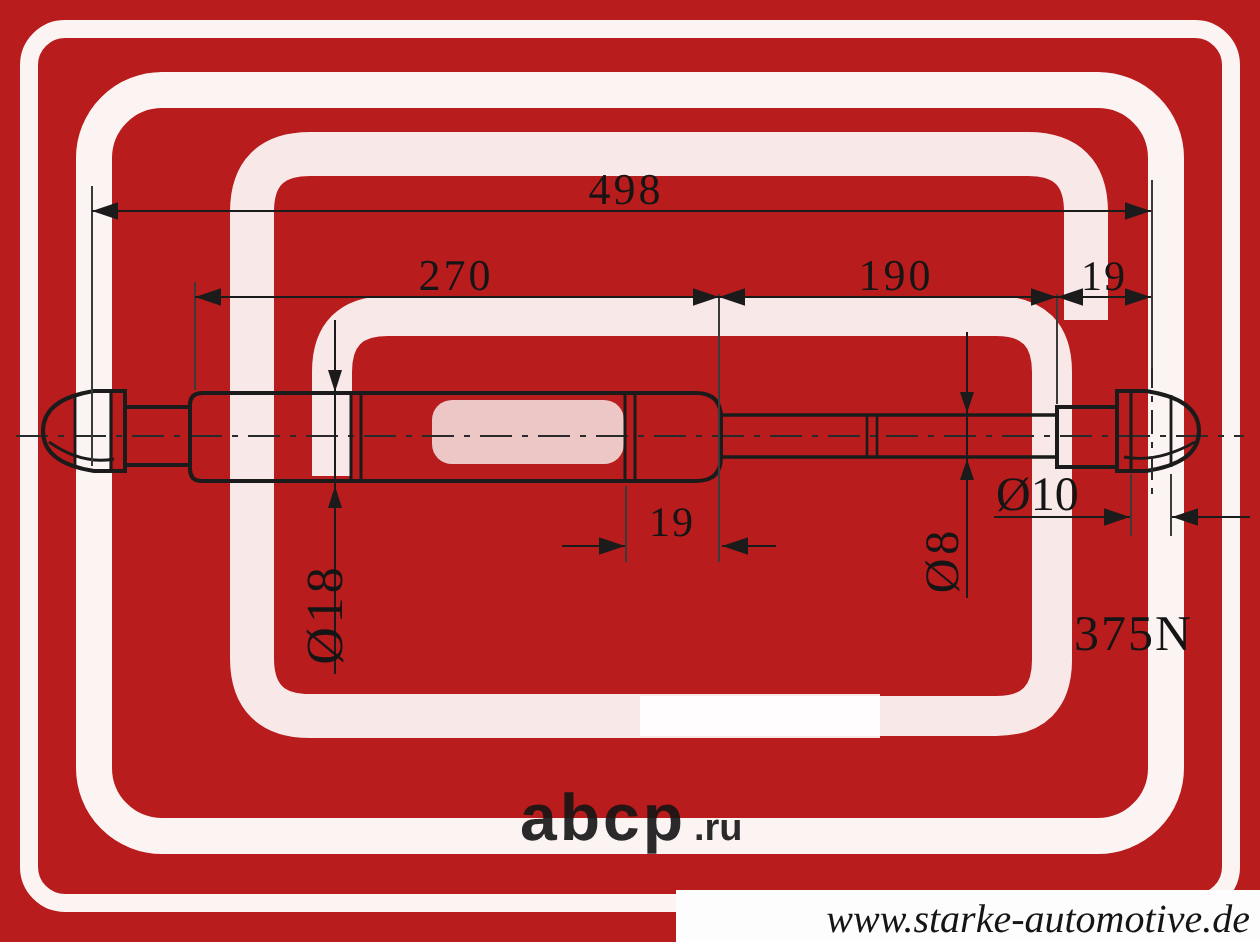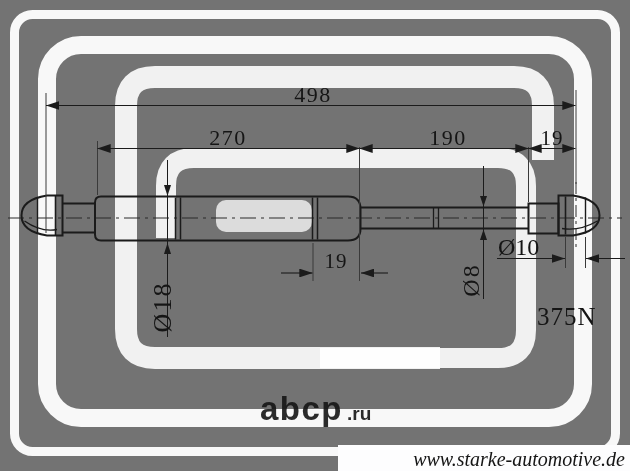--- a/index.html
+++ b/index.html
@@ -3,21 +3,21 @@
 <meta charset="utf-8">
 <style>
   html,body{margin:0;padding:0;}
   body{
     font-family:"Liberation Serif", serif;
     background:#cfd6e0;
   }
   .canvas{
     position:relative;
     width:630px;height:471px;
-    background:#737373;
+    background:#b91c1c;
     overflow:hidden;
   }
   .layer{position:absolute;left:0;top:0;}
   text{fill:#151515;}
   .dimtext{font-family:"Liberation Serif", serif;}
   .portal{font-family:"Liberation Sans", sans-serif;font-weight:bold;}
   .site{font-family:"Liberation Serif", serif;font-style:italic;}
 </style>
 </head>
 <body>

